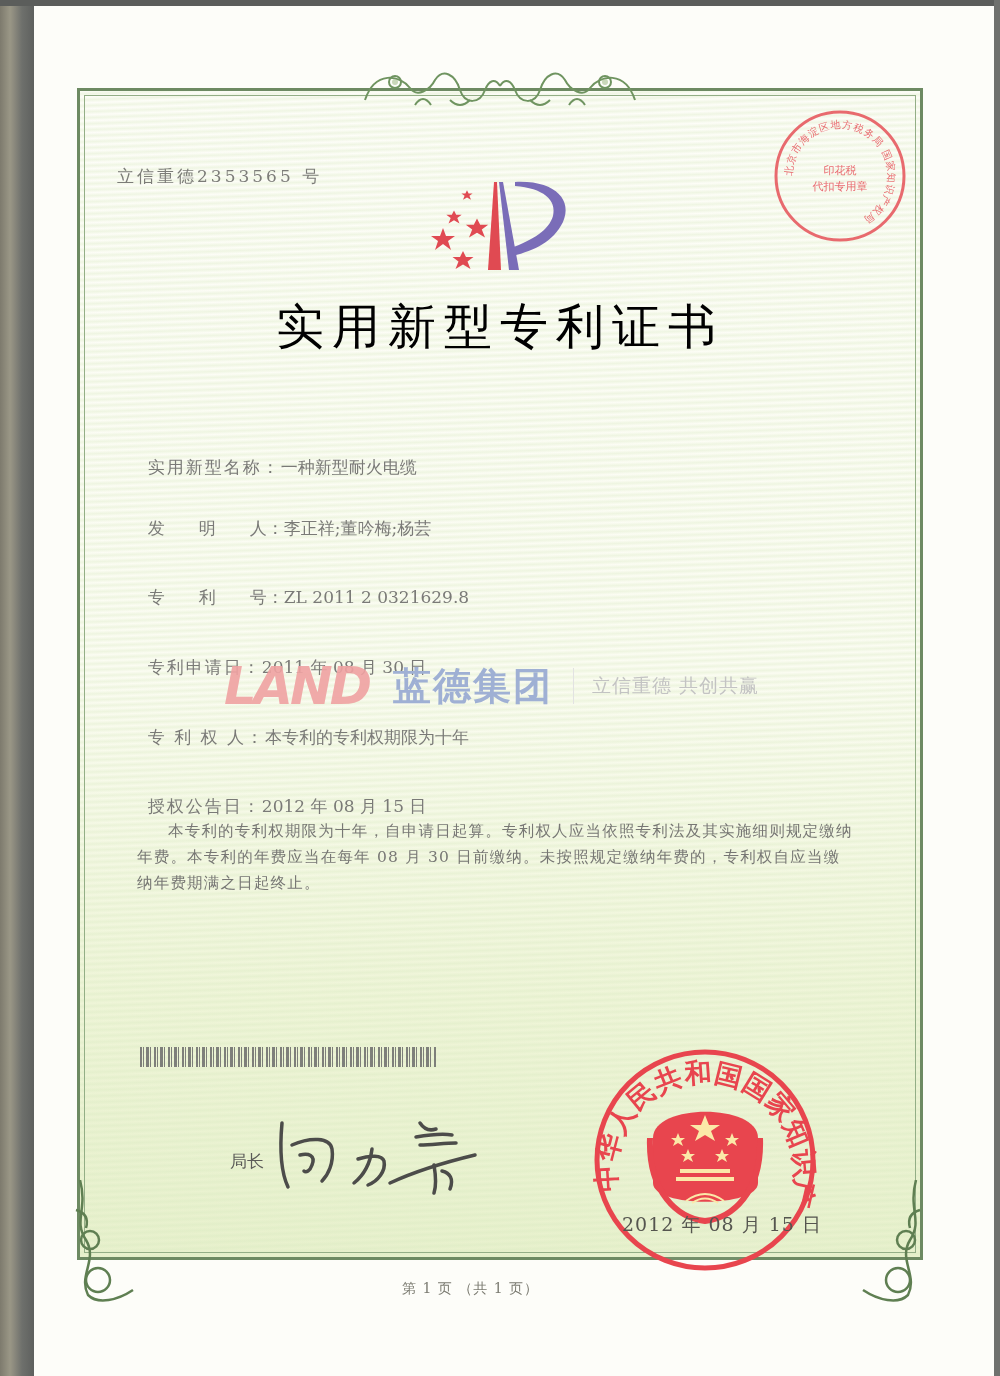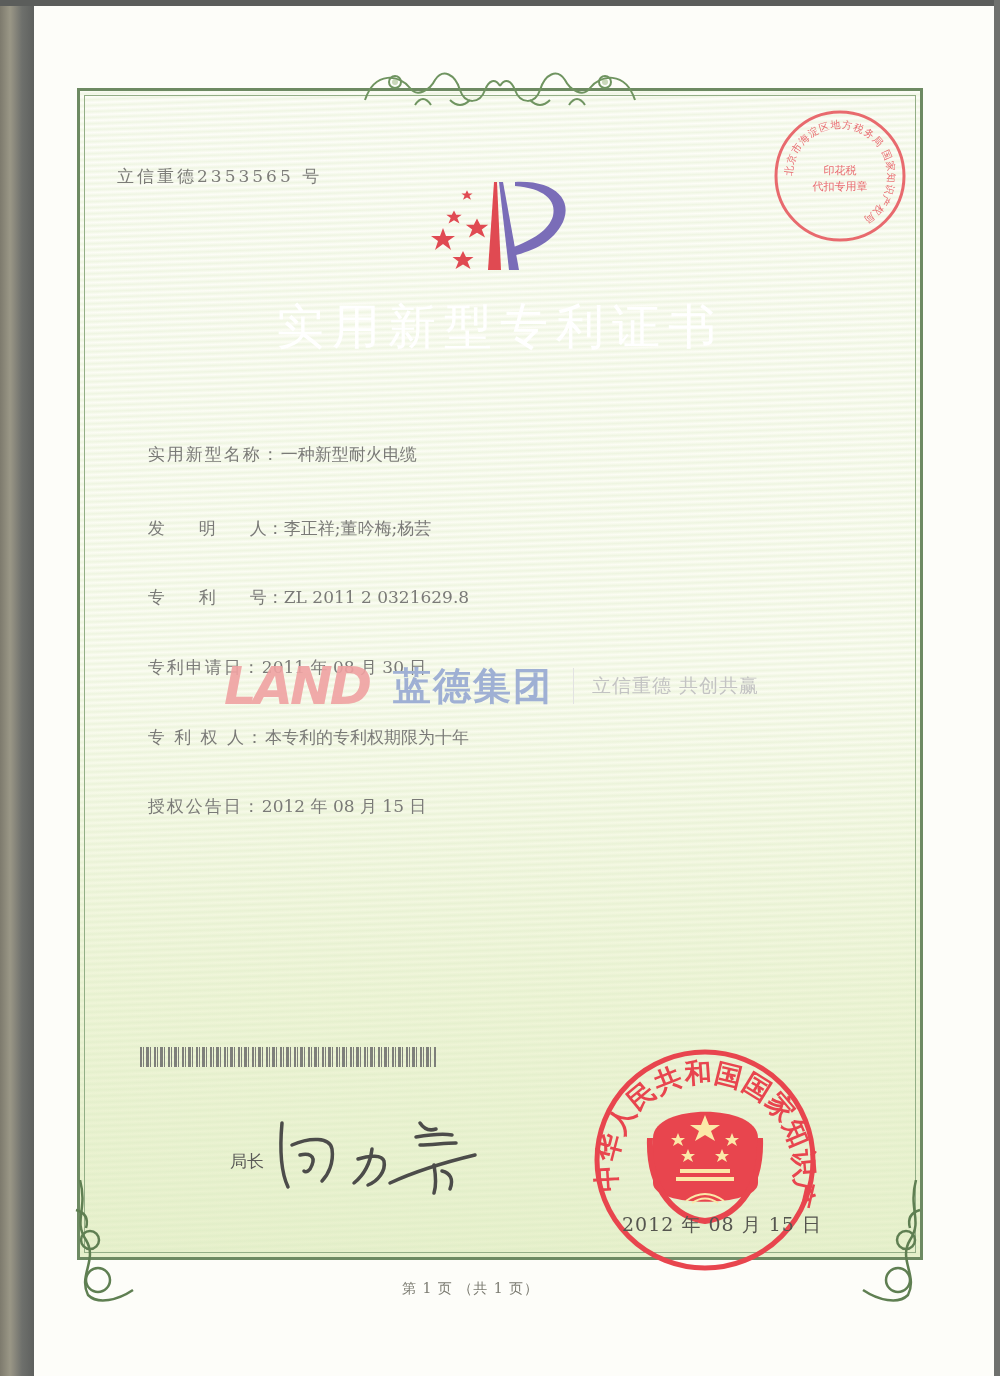--- a/index.html
+++ b/index.html
@@ -43,28 +43,28 @@
     }
     .ornament-corner { position: absolute; width: 70px; height: 130px; }
     .cert-no {
       position: absolute; left: 117px; top: 165px;
       font-size: 17px; color: #7c7c78; letter-spacing: 3px;
     }
     .logo { position: absolute; left: 425px; top: 160px; width: 150px; height: 115px; }
     .tax-seal { position: absolute; left: 770px; top: 106px; width: 140px; height: 140px; }
     .title {
       position: absolute; left: 0; width: 1000px; top: 295px; text-align: center;
-      font-size: 48px; color: #ffffff; letter-spacing: 8px; padding-left: 0px;
+      font-size: 48px; color: #000000; letter-spacing: 8px; padding-left: 0px;
     }
     .field {
       position: absolute; left: 137px; font-size: 17px; color: #7a7a77;
       white-space: pre;
     }
     .field .lbl { letter-spacing: 2px; }
-    .f1 { top: 423px; text-align: center; }
+    .f1 { top: 436px; text-align: center; }
     .f2 { top: 497px; }
     .f3 { top: 566px; }
     .f4 { top: 636px; }
     .f5 { top: 706px; }
     .f6 { top: 775px; }
     .f2 .lbl, .f3 .lbl { letter-spacing: 0; margin-top: 35px; }
     .body-text {
       position: absolute; left: 137px; top: 818px; width: 720px;
       font-size: 15.5px; color: #777774; line-height: 26px; letter-spacing: 1.2px;
     }
@@ -206,20 +206,21 @@
 </div>
 
 <div class="watermark">
   <span class="wm-lnd">LAND</span>
   <span class="wm-cn">蓝德集团</span>
   <span class="wm-divider"></span>
   <span class="wm-slogan">立信重德  共创共赢</span>
 </div>
 
 <div class="body-text">
+  <p>本专利的专利权期限为十年，自申请日起算。专利权人应当依照专利法及其实施细则规定缴纳年费。本专利的年费应当在每年 08 月 30 日前缴纳。未按照规定缴纳年费的，专利权自应当缴纳年费期满之日起终止。</p>
 </div>
 
 <div class="barcode"></div>
 
 <div class="director-label">局长</div>
 <svg class="signature" viewBox="0 0 210 80">
   <g fill="none" stroke="#4c4c4a" stroke-width="3.5" stroke-linecap="round">
     <path d="M12 8 C10 30, 10 55, 18 72"></path>
     <path d="M22 30 C40 22, 60 22, 62 34 C64 48, 58 60, 52 66"></path>
     <path d="M30 40 C38 38, 46 40, 42 50 C40 56, 36 58, 34 56"></path>

